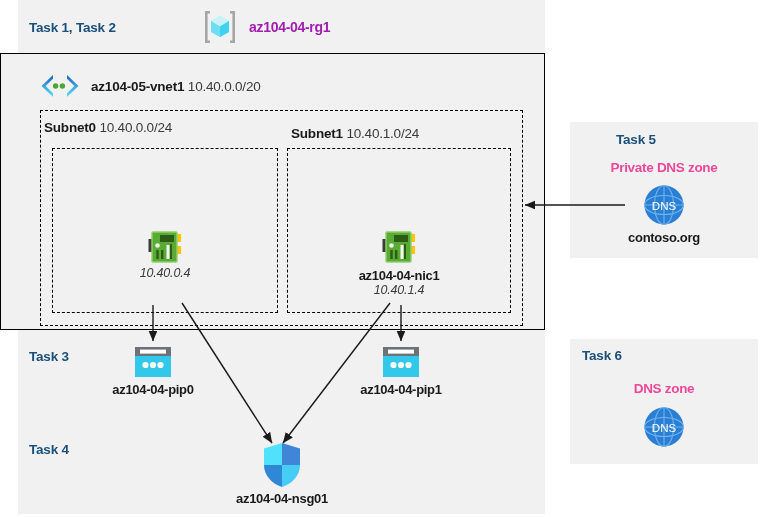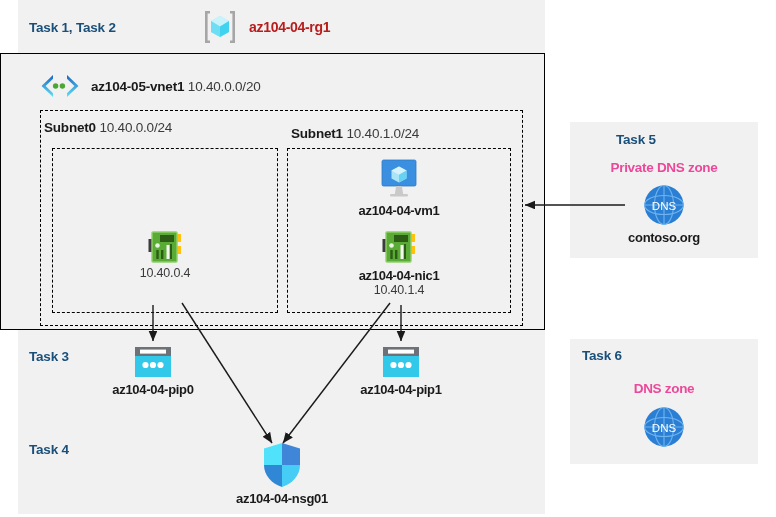--- a/index.html
+++ b/index.html
@@ -68,20 +68,21 @@
     font-size: 13px;
     color: #1a1a1a;
     letter-spacing: -0.3px;
     margin-top: 2px;
   }
   .node-sub {
     font-weight: normal;
     font-size: 12.5px;
     color: #3a3a3a;
     letter-spacing: -0.2px;
+    font-style: italic;
   }
   .icon-wrap {
     display: flex;
     justify-content: center;
     align-items: flex-end;
   }
   .zone-title {
     position: absolute;
     font-weight: bold;
     font-size: 13.5px;
@@ -99,21 +100,21 @@
     pointer-events: none;
   }
   .rg-row {
     position: absolute;
     display: flex;
     align-items: center;
   }
   .rg-name {
     font-weight: bold;
     font-size: 14px;
-    color: #b91c1c;
+    color: #a21caf;
     margin-left: 9px;
     letter-spacing: -0.3px;
   }
 </style>
 </head>
 <body>
 
 <div id="stage">
 
   <div class="panel" style="left:18px; top:0px; width:527px; height:514px;"></div>
@@ -183,34 +184,20 @@
       </svg>
     </div>
     <div class="node-sub">10.40.0.4</div>
   </div>
 
   <div class="hdr-text" style="left:291px; top:126px;">
     <span class="title-bold">Subnet1</span><span class="title-plain">&nbsp;</span><span class="title-plain">10.40.1.0/24</span>
   </div>
   <div class="dashed-box" style="left:287px; top:148px; width:224px; height:165px;"></div>
 
-  <div class="node" style="left:339px; top:157px; width:120px;">
-    <div class="icon-wrap" style="height:44px;">
-      <svg width="46" height="44" viewBox="0 0 46 44">
-        <rect x="6" y="3" width="34" height="26" rx="1.5" fill="#3b8fe0"></rect>
-        <rect x="6" y="3" width="34" height="26" rx="1.5" fill="none" stroke="#2f7cc6" stroke-width="0.8"></rect>
-        <path d="M23 9.5 L30.5 13.6 L30.5 21.4 L23 25.5 L15.5 21.4 L15.5 13.6 Z" fill="#a9e4f7"></path>
-        <path d="M23 9.5 L30.5 13.6 L23 17.8 L15.5 13.6 Z" fill="#d6f3fc"></path>
-        <path d="M23 17.8 L30.5 13.6 L30.5 21.4 L23 25.5 Z" fill="#67d3f2"></path>
-        <path d="M20.2 29 L25.8 29 L27.2 37 L18.8 37 Z" fill="#c9c9c9"></path>
-        <rect x="14" y="37" width="18" height="2.6" rx="1.3" fill="#c9c9c9"></rect>
-      </svg>
-    </div>
-    <div class="node-label">az104-04-vm1</div>
-  </div>
 
   <div class="node" style="left:339px; top:228px; width:120px;">
     <div class="icon-wrap" style="height:38px;">
       <svg width="40" height="38" viewBox="0 0 40 38">
         <rect x="3.5" y="11" width="4" height="13" fill="#3c3c3c"></rect>
         <rect x="31" y="6" width="5" height="8" fill="#ffc20e"></rect>
         <rect x="31" y="18" width="5" height="8" fill="#ffc20e"></rect>
         <rect x="7" y="4" width="25" height="30" rx="1" fill="#5aab35"></rect>
         <rect x="7" y="4" width="25" height="30" rx="1" fill="none" stroke="#8fd069" stroke-width="1.4"></rect>
         <rect x="15" y="7" width="14" height="7" fill="#2c5c16"></rect>

